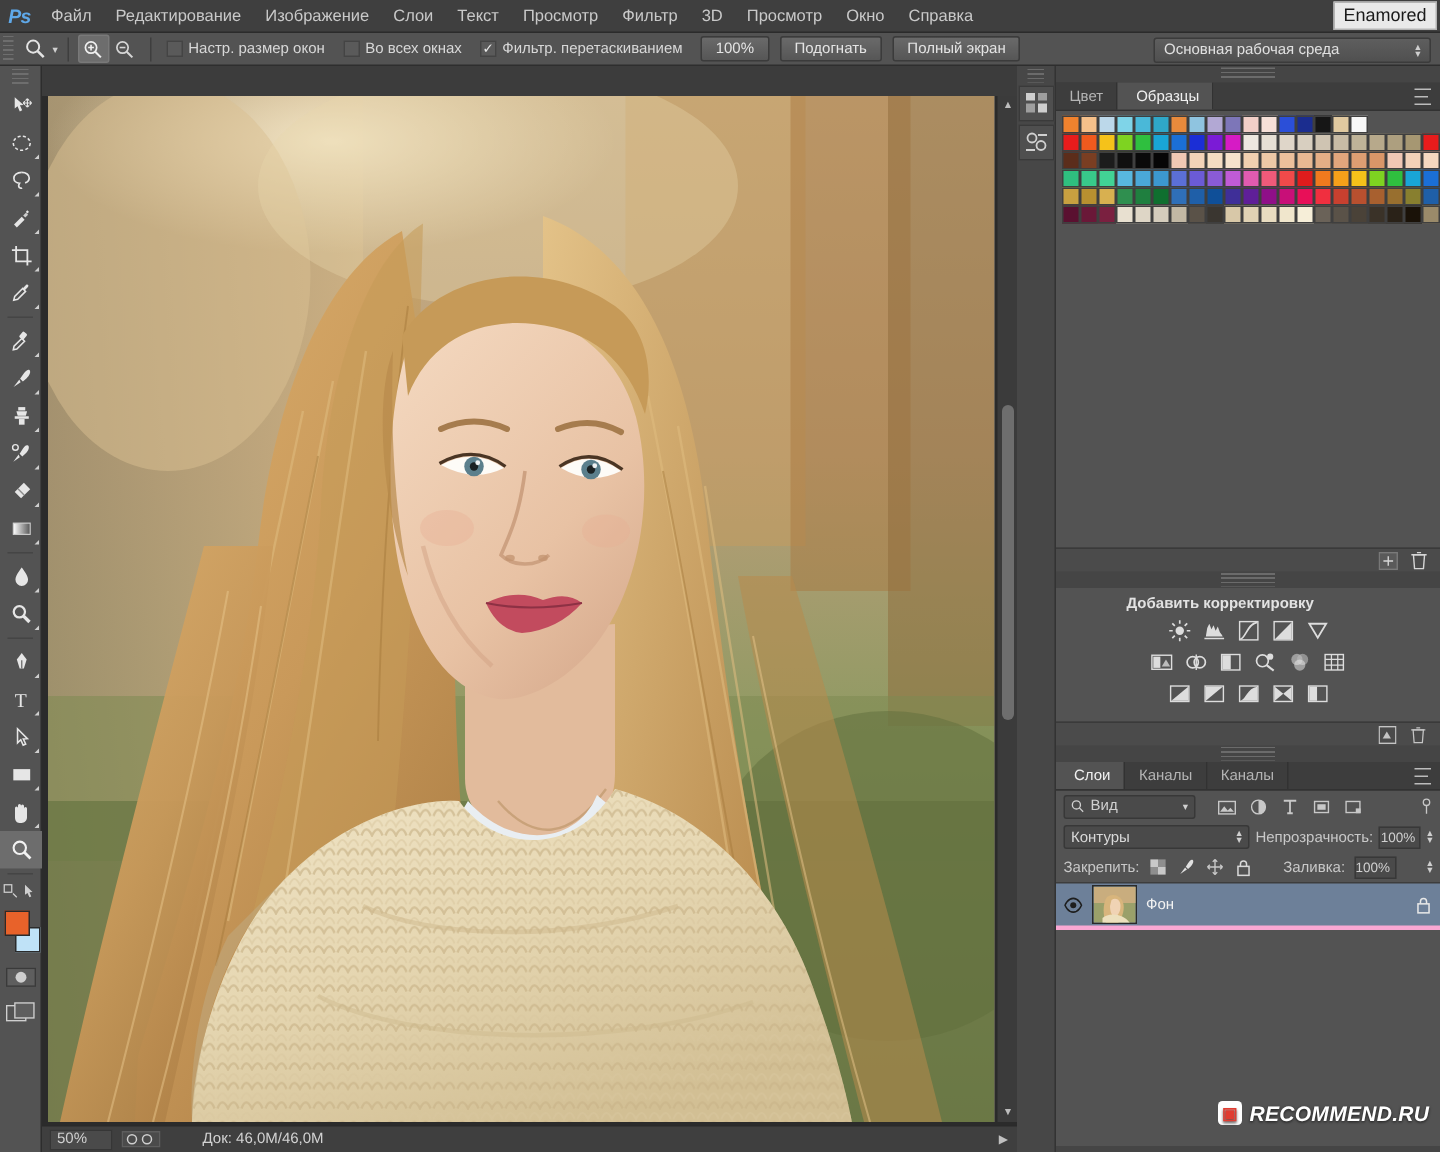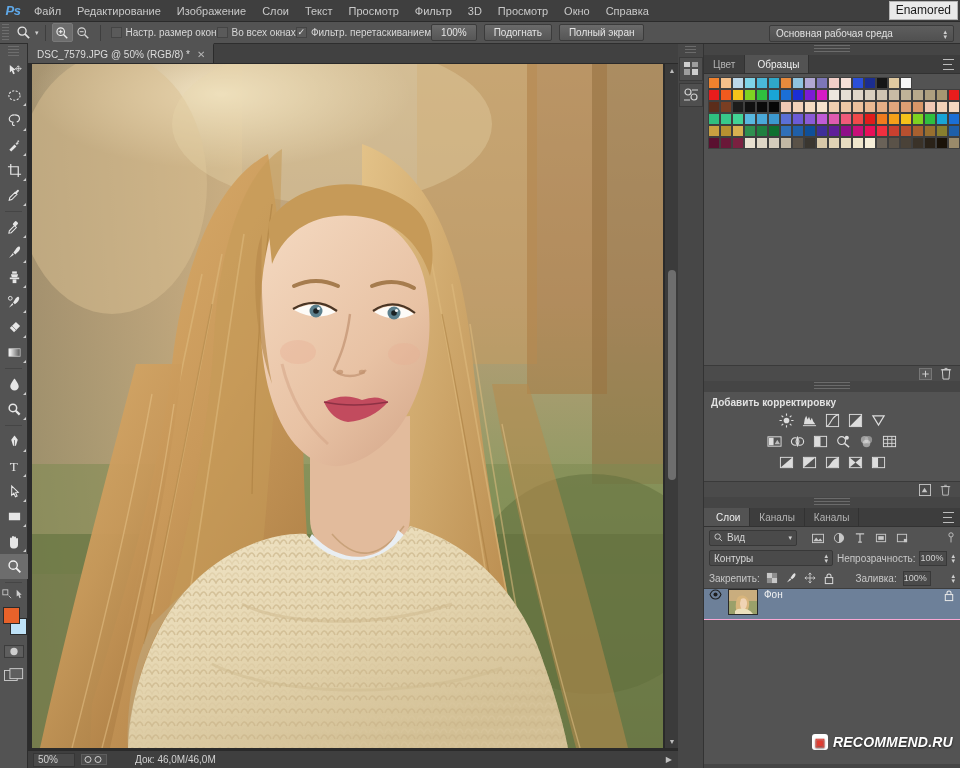--- a/index.html
+++ b/index.html
@@ -48,21 +48,21 @@
     width: 22px; height: 18px; display: flex; align-items: center; justify-content: center;
   }
   .ob-sep { width: 1px; height: 16px; background: #3e3e3e; margin: 0 6px; }
   .ob-caret { font-size: 7px; color: #d0d0d0; margin-left: 1px; }
   .ob-btn-icon {
     width: 21px; height: 19px; display: flex; align-items: center; justify-content: center;
     border: 1px solid transparent; border-radius: 2px;
   }
   .ob-btn-icon.on { background: #6d6d6d; border-color: #797979; }
   .chk {
-    display: flex; align-items: center; gap: 4px; white-space: nowrap;
+    display: flex; align-items: center; gap: 4px; margin-right: 12px; white-space: nowrap;
     font-size: 10px; color: #d8d8d8;
   }
   .chk .box {
     width: 11px; height: 11px; background: #5a5a5a; border: 1px solid #444;
     display: flex; align-items: center; justify-content: center;
     font-size: 9px; color: #e8e8e8; line-height: 1;
   }
   .ob-button {
     height: 17px; padding: 0 9px; margin-right: 7px;
     background: linear-gradient(to bottom,#6a6a6a,#565656);
@@ -185,21 +185,21 @@
 
   
   .sw-wrap { padding: 3px 4px 4px 4px; background: #535353; height: 291px; }
   .sw-row { display: flex; }
   .sw { width: 12px; height: 12px; border: 1px solid #3f3f3f; }
   .sw-grid { display: flex; flex-wrap: wrap; width: 248px; }
   .sw-foot { height: 16px; background: #4b4b4b; border-top: 1px solid #3a3a3a;
     display: flex; align-items: center; justify-content: flex-end; gap: 8px; padding-right: 8px; }
 
   
-  .adj-title { font-size: 10px; color: #e2e2e2; padding: 5px 0 4px 7px; font-weight: bold; }
+  .adj-title { font-size: 10px; color: #e2e2e2; padding: 5px 0 4px 7px; font-weight: bold; margin-left: 40px; }
   .adj-rows { padding: 0 0 6px 0; }
   .adj-row { display: flex; justify-content: center; gap: 6px; margin-bottom: 5px; }
   .adj-ic { width: 17px; height: 16px; display: flex; align-items: center; justify-content: center;
     color: #d9d9d9; }
   .panel-foot { height: 16px; background: #4b4b4b; border-top: 1px solid #3a3a3a;
     display: flex; align-items: center; justify-content: flex-end; gap: 9px; padding-right: 9px; }
 
   
   .lay-row1 { height: 21px; display: flex; align-items: center; padding: 0 5px; gap: 5px; }
   .lay-filter {
@@ -214,22 +214,22 @@
   }
   .lbl { font-size: 10px; color: #c8c8c8; white-space: nowrap; }
   .numfield {
     width: 28px; height: 15px; background: #4a4a4a; border: 1px solid #383838;
     font-size: 9px; color: #d0d0d0; display: flex; align-items: center; justify-content: flex-end;
     padding-right: 3px;
   }
   .lay-row3 { height: 20px; display: flex; align-items: center; padding: 0 5px; gap: 6px; }
   .lock-icons { display: flex; gap: 7px; align-items: center; }
   .layer-item {
-    height: 32px; background: #6d8099; display: flex; align-items: flex-start;
-    border-top: 1px solid #3d3d3d; border-bottom: 1px solid #f9a8d4; padding: 0 5px; gap: 6px;
+    height: 32px; background: #6d8099; display: flex; align-items: center;
+    border-top: 1px solid #3d3d3d; border-bottom: 3px solid #f9a8d4; padding: 0 5px; gap: 6px;
   }
   .layer-thumb { width: 30px; height: 26px; border: 1px solid #2a2a2a; overflow: hidden; }
   .layer-name { font-size: 10px; color: #f2f2f2; }
   .lay-list { background: #535353; height: 176px; }
 
   .watermark-bottom {
     position: absolute; left: 812px; top: 734px; display: flex; align-items: center; gap: 5px;
     color: #fff; font-size: 14px; font-weight: bold; font-style: italic;
     text-shadow: 0 1px 2px rgba(0,0,0,.7); letter-spacing: 0.2px;
   }
@@ -485,26 +485,20 @@
         </svg>
     </div>
     <div class="screenmode">
       <svg width="20" height="14" viewBox="0 0 22 15">
           <rect x="0.5" y="2.5" width="14" height="11" fill="none" stroke="#cfcfcf" stroke-width="1"></rect>
           <rect x="6.5" y="0.5" width="14" height="11" fill="#5e5e5e" stroke="#cfcfcf" stroke-width="1"></rect>
         </svg>
     </div>
   </div>
 
-  <div class="tabbar">
-    <div class="doc-tab">
-      <span>DSC_7579.JPG @ 50% (RGB/8) *</span>
-      <span class="tab-close">✕</span>
-    </div>
-  </div>
 
   <div class="canvas-area">
     <div class="canvas-img">
       <svg class="photo" viewBox="0 0 631 684" preserveAspectRatio="none">
         <defs>
           <linearGradient id="bgSky" x1="0" y1="0" x2="0" y2="1">
             <stop offset="0" stop-color="#c9b089"></stop>
               <stop offset="0.35" stop-color="#b99e78"></stop>
             <stop offset="0.62" stop-color="#8f9a63"></stop>
               <stop offset="1" stop-color="#6f7d4a"></stop>

